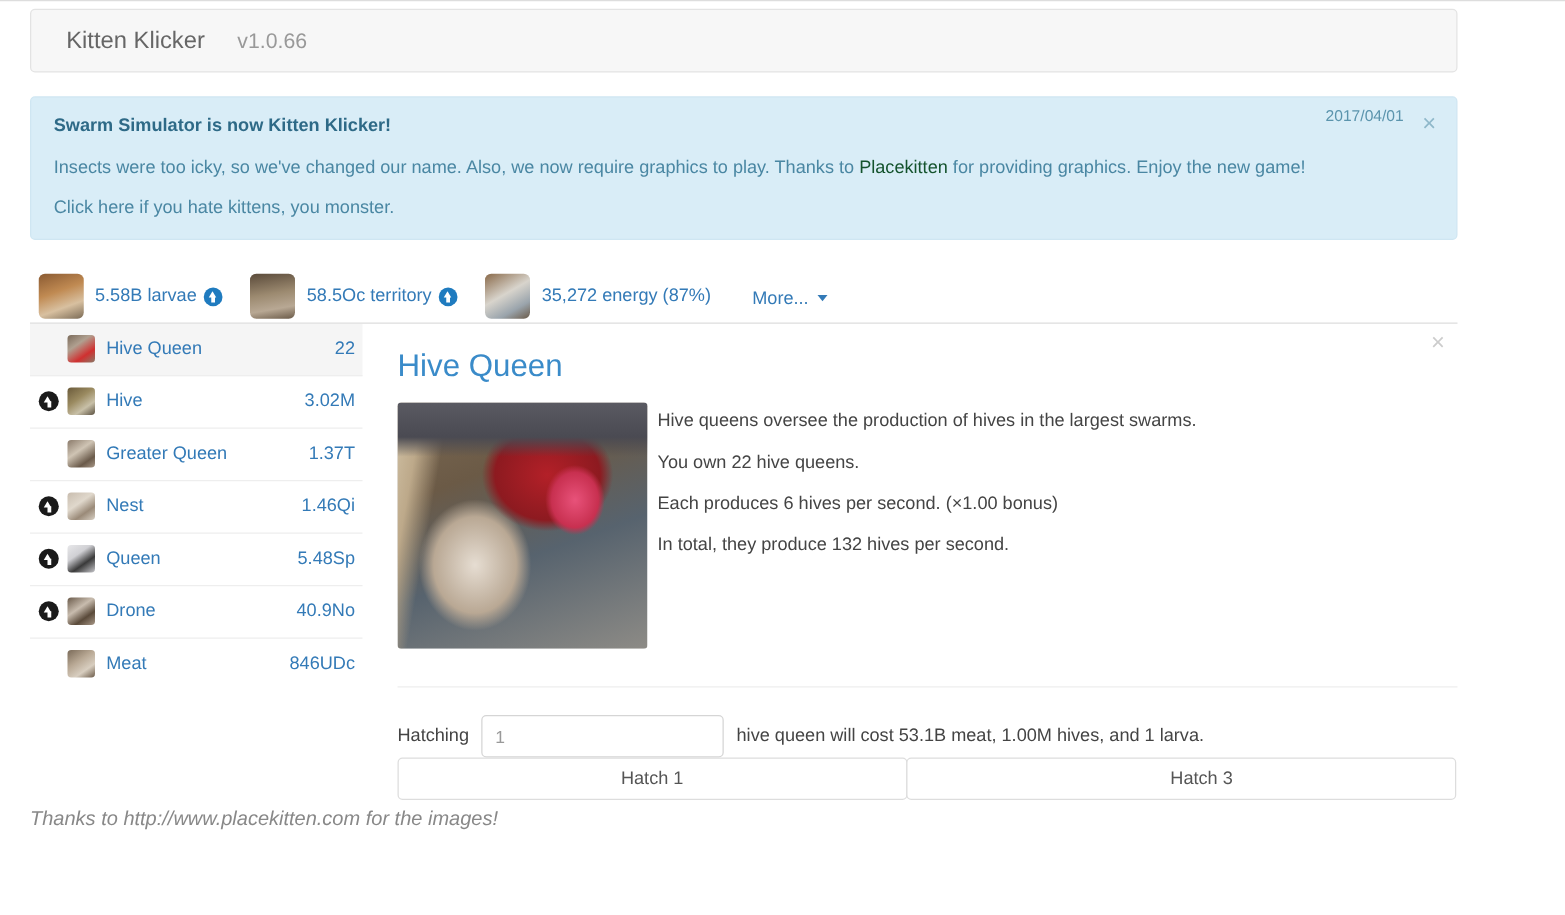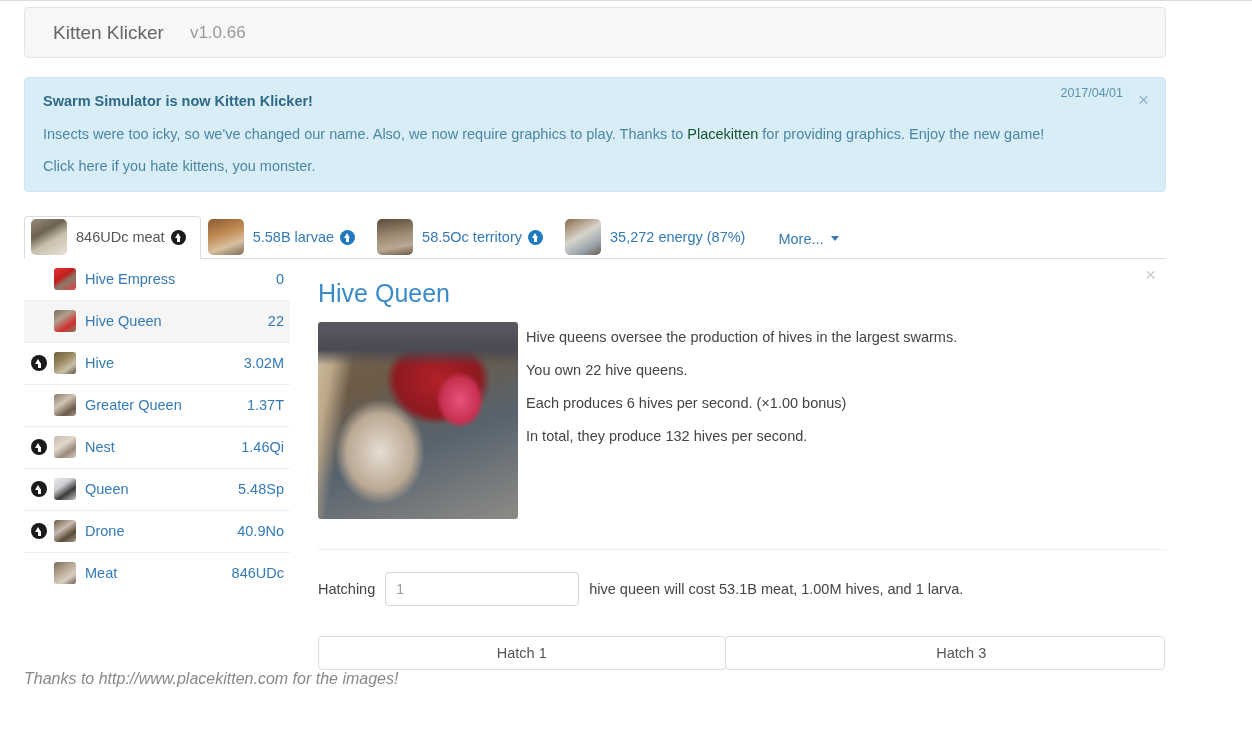--- a/index.html
+++ b/index.html
@@ -345,21 +345,21 @@
     font-family: "Liberation Sans", sans-serif;
     background: #ffffff;
   }
   .hatch-desc {
     font-size: 14.5px;
     color: #444444;
     margin-left: 10px;
   }
   .hatch-buttons {
     display: flex;
-    margin-top: 30px;
+    margin-top: 0;
     width: 847px;
     align-items: center;
   }
   .hatch-btn {
     flex: 1;
     height: 34px;
     border: 1px solid #dddddd;
     background: #ffffff;
     color: #555555;
     font-size: 14.5px;
@@ -395,25 +395,20 @@
 
   <div class="alert">
     <span class="alert-date">2017/04/01</span>
     <button class="alert-close">×</button>
     <p class="alert-title">Swarm Simulator is now Kitten Klicker!</p>
     <p class="alert-body"><span>Insects were too icky, so we've changed our name. Also, we now require graphics to play. Thanks to </span><a class="alert-link" href="#">Placekitten</a><span> for providing graphics. Enjoy the new game!</span></p>
     <p class="alert-note"><a href="#">Click here if you hate kittens, you monster.</a></p>
   </div>
 
   <div class="tabs">
-    <div class="tab active">
-      <span class="tab-thumb" style="background-image:linear-gradient(150deg,#9a8c78 0%,#6d6152 35%,#c9bfae 60%,#e8e2d6 100%)"></span>
-      <span class="tab-label">846UDc meat</span>
-      <span class="up-badge" style="background:#1a1a1a"></span>
-    </div>
     <div class="tab">
       <span class="tab-thumb" style="background-image:linear-gradient(160deg,#8a5a32 0%,#c08a52 40%,#d8c0a0 70%,#7a6a55 100%)"></span>
       <span class="tab-label">5.58B larvae</span>
       <span class="up-badge"></span>
     </div>
     <div class="tab">
       <span class="tab-thumb" style="background-image:linear-gradient(170deg,#5a4a3a 0%,#9c8a70 45%,#b8a894 75%,#6a5a48 100%)"></span>
       <span class="tab-label">58.5Oc territory</span>
       <span class="up-badge"></span>
     </div>
@@ -424,26 +419,20 @@
     <div class="tab-more">
       <span>More...</span>
       <span class="caret"></span>
     </div>
   </div>
 
   <div class="body-row">
 
     <div class="unit-list">
 
-      <div class="unit-row">
-        <span class="unit-up"></span>
-        <span class="unit-thumb" style="background-image:linear-gradient(145deg,#e03030 0%,#c02020 40%,#8a7a6a 60%,#e04040 100%)"></span>
-        <span class="unit-name">Hive Empress</span>
-        <span class="unit-count">0</span>
-      </div>
 
       <div class="unit-row selected">
         <span class="unit-up"></span>
         <span class="unit-thumb" style="background-image:linear-gradient(145deg,#7a6a5a 0%,#b0a090 35%,#d03030 70%,#8a7a68 100%)"></span>
         <span class="unit-name">Hive Queen</span>
         <span class="unit-count">22</span>
       </div>
 
       <div class="unit-row">
         <span class="unit-up">

